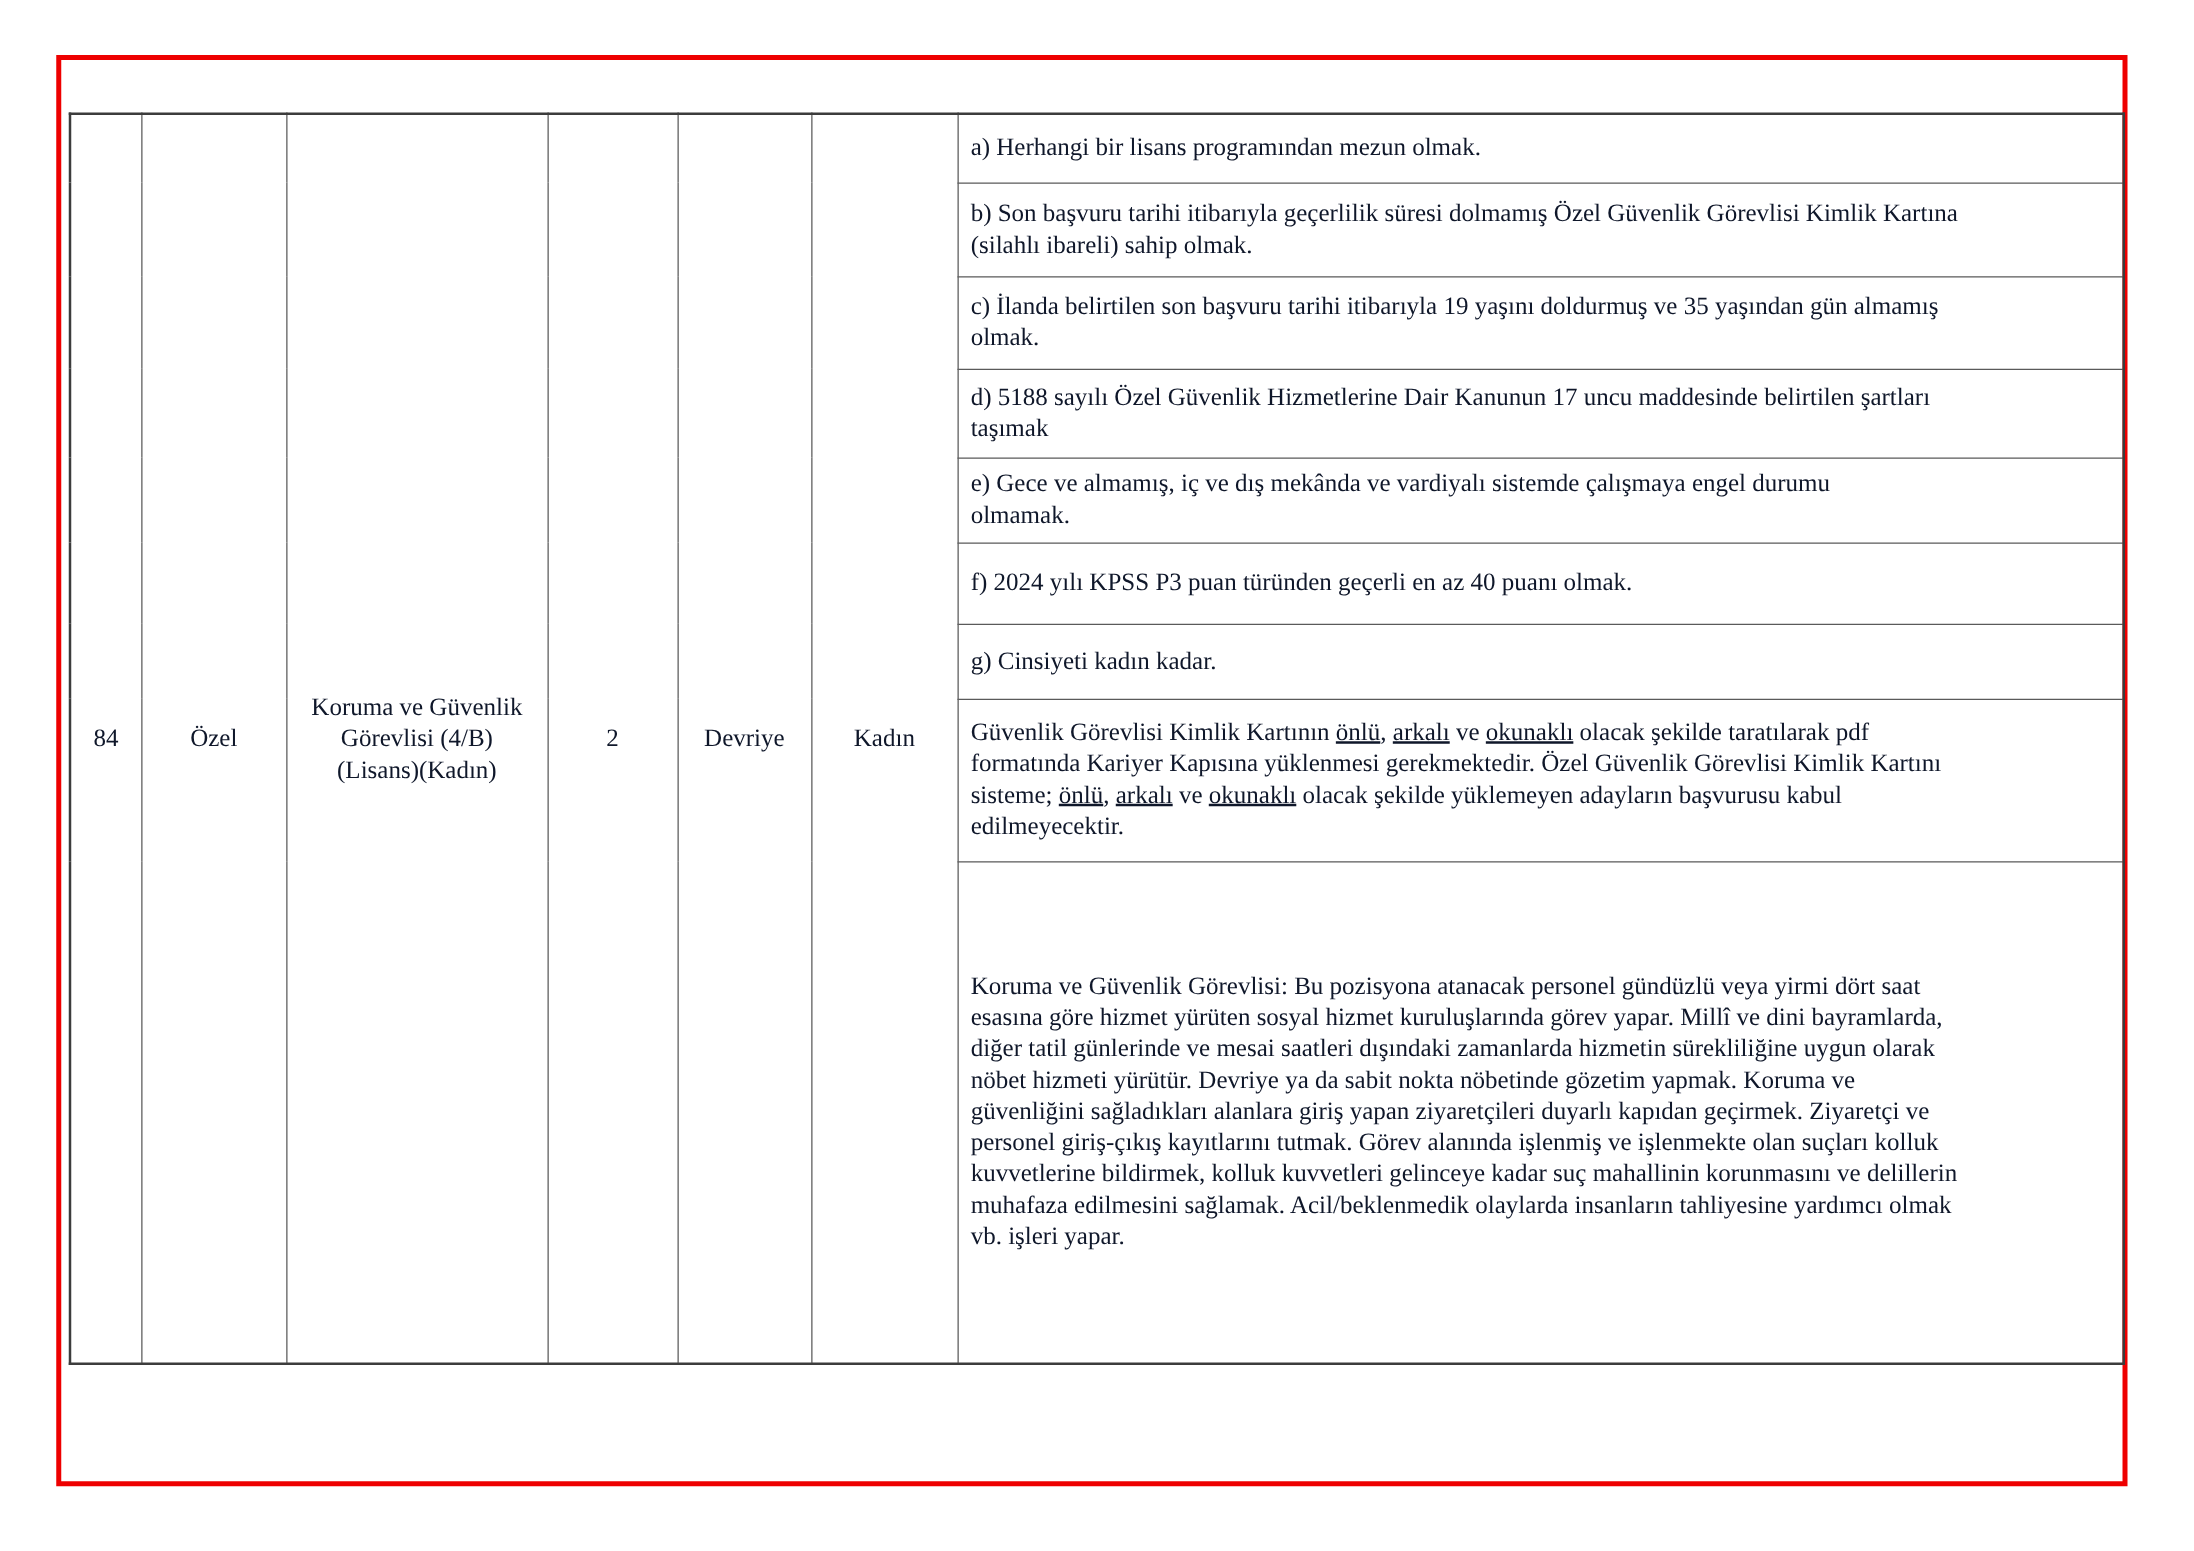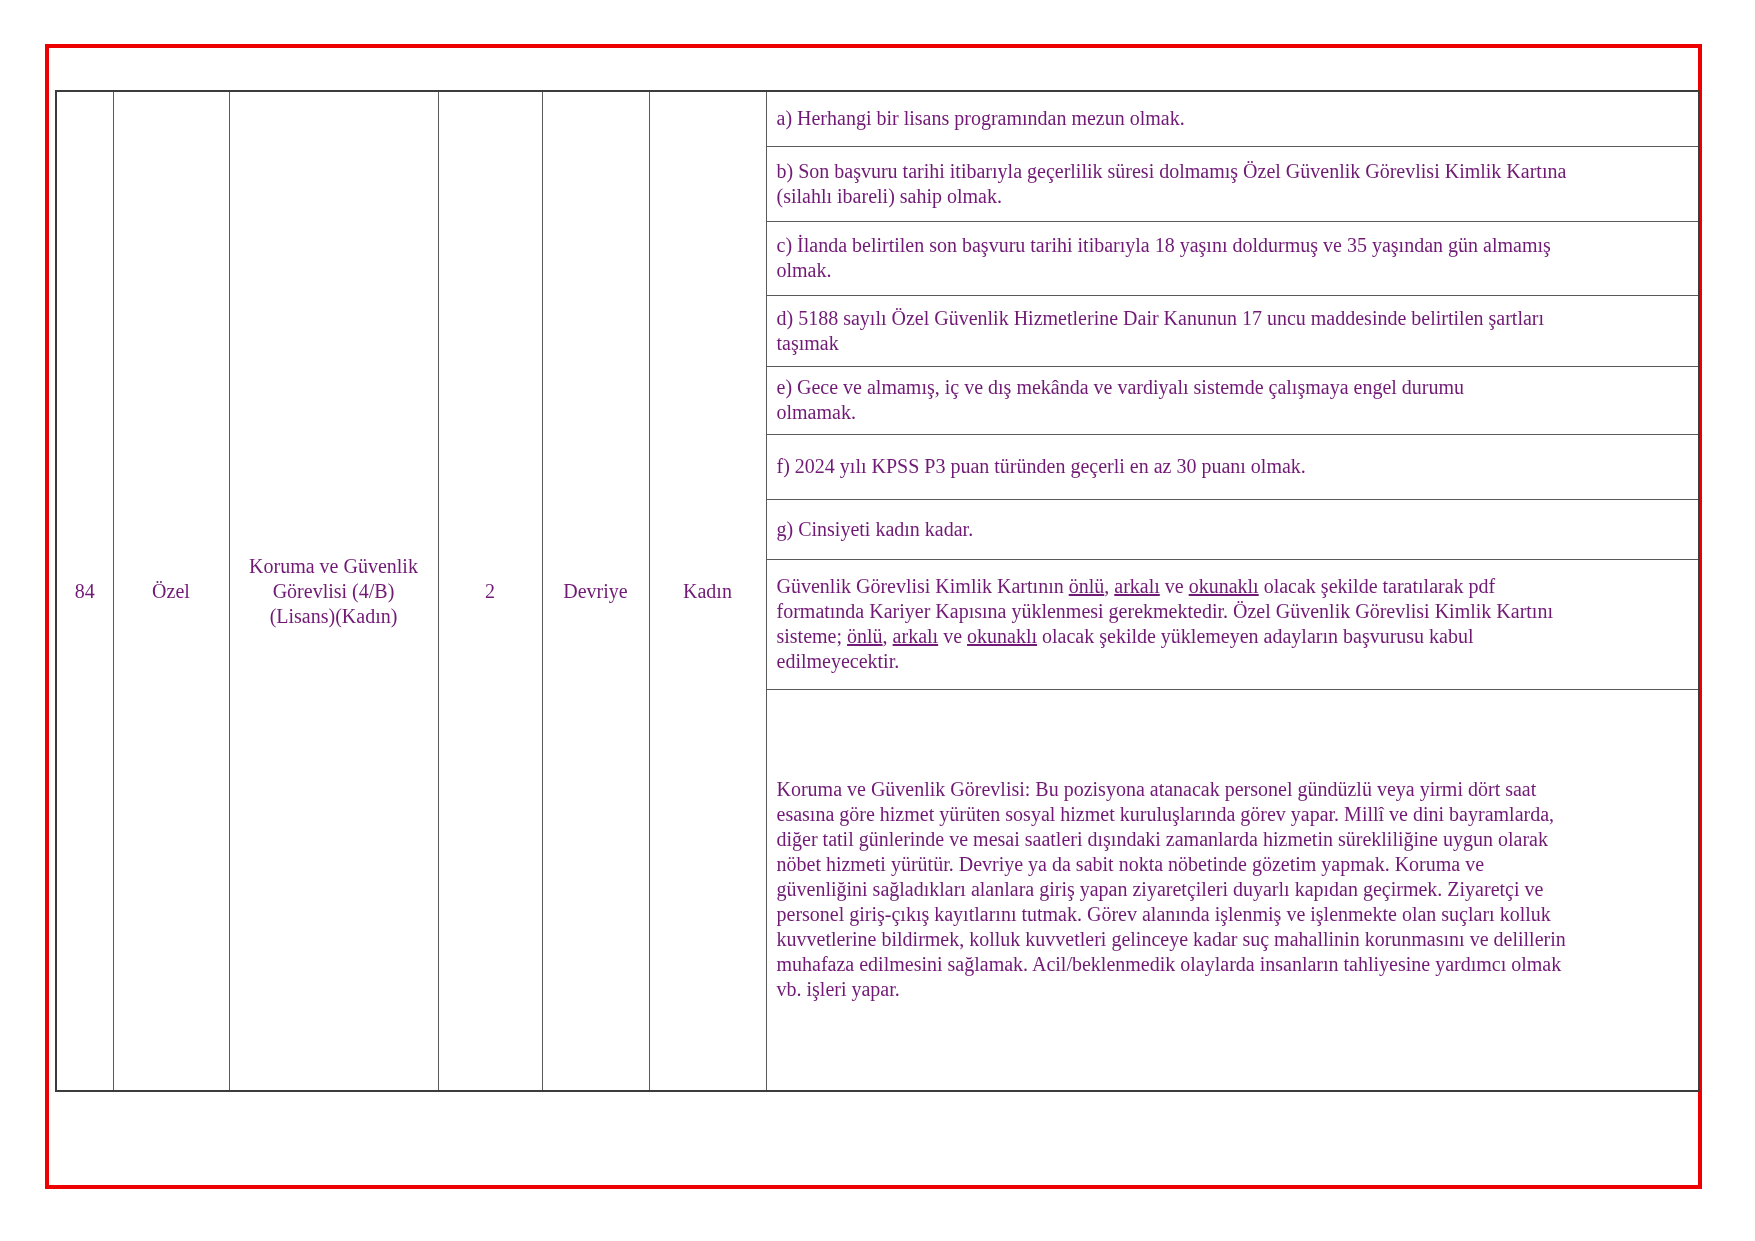--- a/index.html
+++ b/index.html
@@ -31,21 +31,21 @@
     width: 1643px;
     height: 1000px;
     border-collapse: collapse;
     table-layout: fixed;
     border: 2px solid #3c3c3c;
   }
   table.job-table td {
     border: 1px solid #5a5a5a;
     font-size: 20px;
     line-height: 25px;
-    color: #701a75;
+    color: #0f172a;
     box-sizing: border-box;
     overflow: hidden;
   }
   td.center-cell {
     text-align: center;
     vertical-align: middle;
     white-space: pre-line;
     padding: 2px 4px;
     margin-left: 23px;
   }
@@ -91,33 +91,33 @@
       <td class="center-cell" rowspan="9">2</td>
       <td class="center-cell" rowspan="9">Devriye</td>
       <td class="center-cell" rowspan="9">Kadın</td>
       <td class="req-cell">a) Herhangi bir lisans programından mezun olmak.</td>
     </tr>
     <tr class="row-b">
       <td class="req-cell">b) Son başvuru tarihi itibarıyla geçerlilik süresi dolmamış Özel Güvenlik Görevlisi Kimlik Kartına
 (silahlı ibareli) sahip olmak.</td>
     </tr>
     <tr class="row-c">
-      <td class="req-cell">c) İlanda belirtilen son başvuru tarihi itibarıyla 18 yaşını doldurmuş ve 35 yaşından gün almamış
+      <td class="req-cell">c) İlanda belirtilen son başvuru tarihi itibarıyla 19 yaşını doldurmuş ve 35 yaşından gün almamış
 olmak.</td>
     </tr>
     <tr class="row-d">
       <td class="req-cell">d) 5188 sayılı Özel Güvenlik Hizmetlerine Dair Kanunun 17 uncu maddesinde belirtilen şartları
 taşımak</td>
     </tr>
     <tr class="row-e">
       <td class="req-cell">e)  Gece ve almamış, iç ve dış mekânda ve vardiyalı sistemde çalışmaya engel durumu
 olmamak.</td>
     </tr>
     <tr class="row-f">
-      <td class="req-cell">f) 2024 yılı KPSS P3 puan türünden geçerli en az 30 puanı olmak.</td>
+      <td class="req-cell">f) 2024 yılı KPSS P3 puan türünden geçerli en az 40 puanı olmak.</td>
     </tr>
     <tr class="row-g">
       <td class="req-cell">g) Cinsiyeti kadın kadar.</td>
     </tr>
     <tr class="row-upload">
       <td class="req-cell"><span>Güvenlik Görevlisi Kimlik Kartının </span><span class="u">önlü</span><span>, </span><span class="u">arkalı</span><span> ve </span><span class="u">okunaklı</span><span> olacak şekilde taratılarak pdf
 formatında Kariyer Kapısına yüklenmesi gerekmektedir. Özel Güvenlik Görevlisi Kimlik Kartını
 sisteme; </span><span class="u">önlü</span><span>, </span><span class="u">arkalı</span><span> ve </span><span class="u">okunaklı</span><span> olacak şekilde yüklemeyen adayların başvurusu kabul
 edilmeyecektir.</span></td>
     </tr>

